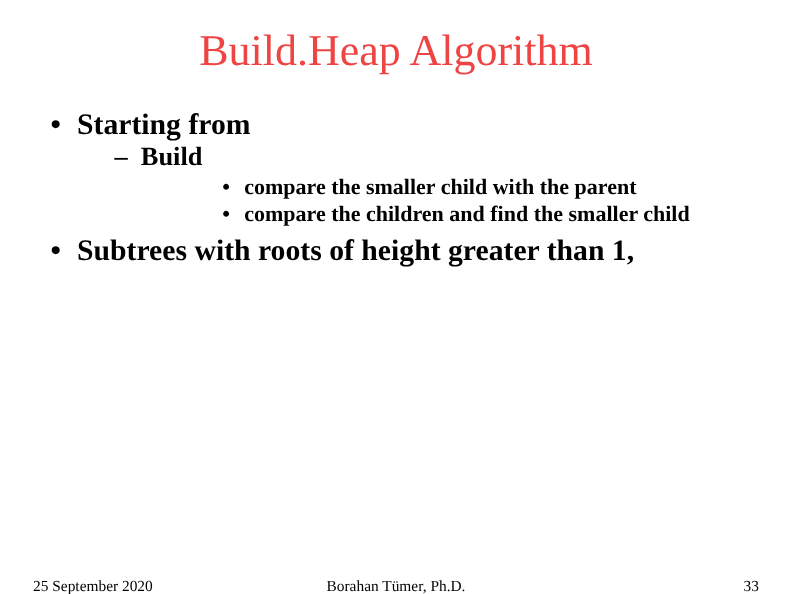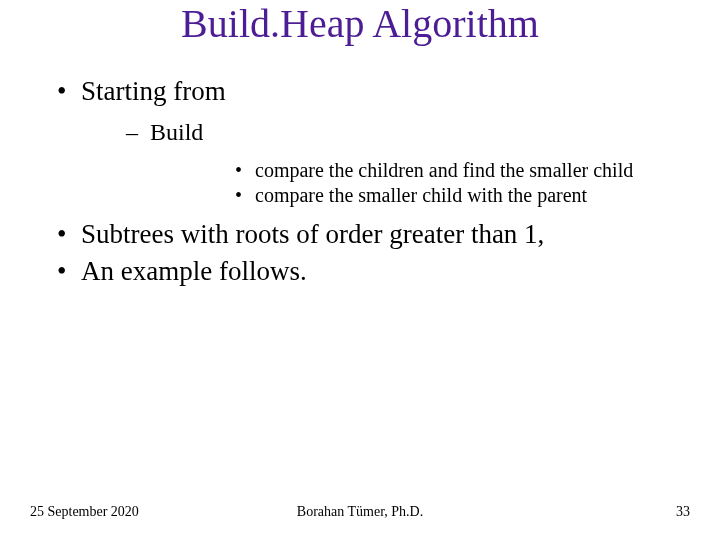--- a/index.html
+++ b/index.html
@@ -15,32 +15,34 @@
   }
   .slide {
     width: 720px;
     height: 540px;
     position: relative;
     box-sizing: border-box;
   }
   .title {
     text-align: center;
     font-size: 40px;
-    color: #4c1d95;
+    color: #ef4444;
+    margin-top: 22px;
     margin-bottom: 28px;
     font-weight: 400;
     font-family: Liberation Serif, serif;
   }
   .content {
     padding: 0 40px 0 40px;
   }
   ul {
-    margin: 11px;
+    margin: 0;
     padding: 0;
     list-style: none;
+    font-weight: bold;
   }
   li {
     line-height: 1.2;
   }
   .lvl1 > li {
     font-size: 27px;
     margin-bottom: 4px;
     padding-left: 30px;
     position: relative;
   }
@@ -100,30 +102,29 @@
   <div class="title">Build.Heap Algorithm</div>
 
   <div class="content">
     <ul class="lvl1">
       <li>
         <span>Starting from</span>
         <ul class="lvl2">
           <li>
             <span>Build</span>
             <ul class="lvl3">
+              <li>compare the smaller child with the parent</li>
               <li>compare the children and find the smaller child</li>
-              <li>compare the smaller child with the parent</li>
             </ul>
           </li>
         </ul>
       </li>
       <li>
-        <span>Subtrees with roots of order greater than 1,</span>
+        <span>Subtrees with roots of height greater than 1,</span>
       </li>
-      <li>An example follows.</li>
     </ul>
   </div>
 
   <div class="footer">
     <div class="footer-left">25 September 2020</div>
     <div class="footer-center">Borahan Tümer, Ph.D.</div>
     <div class="footer-right">33</div>
   </div>
 
 </div>

